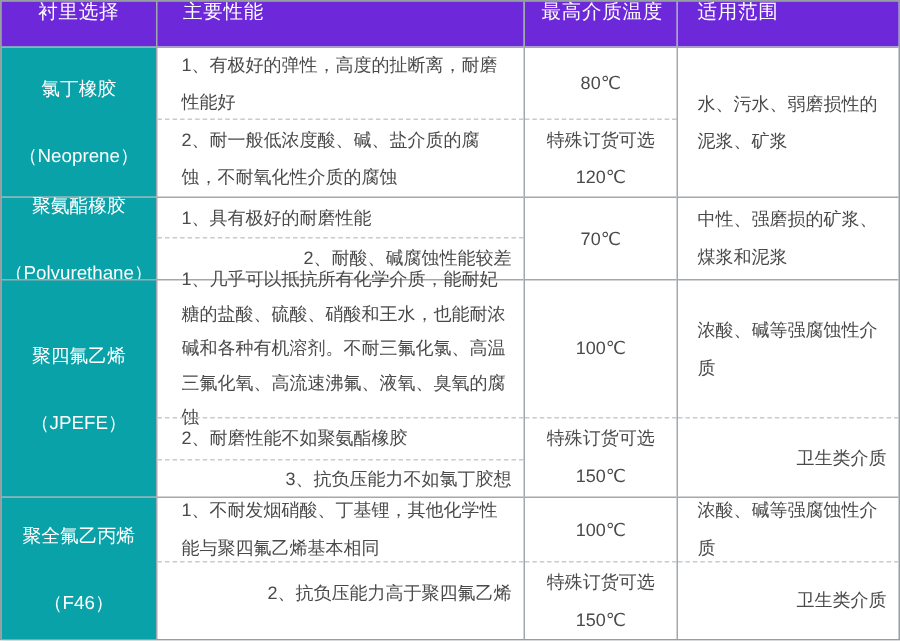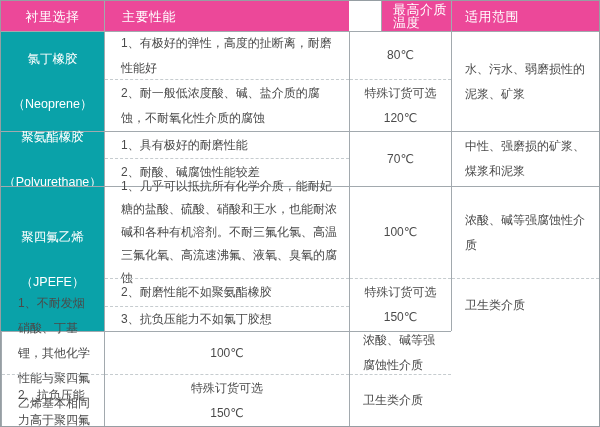--- a/index.html
+++ b/index.html
@@ -19,39 +19,38 @@
     box-sizing:border-box;
     border-left:1px solid #a2a9ae;
     border-top:1px solid #a2a9ae;
     display:flex;flex-direction:column;
     min-width:0;min-height:0;
   }
   .fc{border-left:none;}
   .hr{border-top:none;}
   
   .hcell{
-    background:#ec4899;color:#ffffff;
-    justify-content:center;
+    background:#6d28d9;color:#ffffff;
     font-size:13px;letter-spacing:0.5px;
     padding-left:17px;
   }
   .hcell.center{padding-left:0;align-items:center;}
   .hcell .ht{line-height:13px;}
   
   .mat{
     background:#0aa2a9;color:#ffffff;
     justify-content:center;align-items:center;
     text-align:center;font-size:12.5px;gap:17px;
   }
   .mat .mzh{line-height:18px;}
   .mat .men{line-height:18px;margin-top:10px;}
   
   .sub{box-sizing:border-box;display:flex;flex-direction:column;justify-content:center;min-height:0;}
   .sub + .sub{border-top:1px dashed #c6cccf;}
-  .grow{flex:1 1 auto;}
+  .grow{flex:1 1 auto;align-items:flex-end;}
   
   .pcol .sub{padding:2px 8px 2px 16px;}
   .ptxt{line-height:25px;}
   .ptxt.tight{line-height:23px;}
   
   .tcol .sub{align-items:center;text-align:right;}
   .tline{line-height:25px;}
   
   .rcol .sub{padding:2px 8px 2px 13px;}
   .rtxt{line-height:25px;}
@@ -60,21 +59,21 @@
 <body>
 
 <div class="tbl">
 
   <div class="cell hcell center fc hr">
     <div class="ht">衬里选择</div>
   </div>
   <div class="cell hcell hr">
     <div class="ht">主要性能</div>
   </div>
-  <div class="cell hcell hr" style="padding-left:11px;margin-left:32px;">
+  <div class="cell hcell hr" style="padding-left:11px;">
     <div class="ht">最高介质温度</div>
   </div>
   <div class="cell hcell hr" style="padding-left:13px;">
     <div class="ht">适用范围</div>
   </div>
 
   <div class="cell mat fc">
     <div class="mzh">氯丁橡胶</div>
     <div class="men">（Neoprene）</div>
   </div>
@@ -150,20 +149,24 @@
   </div>
   <div class="cell rcol">
     <div class="sub" style="flex:0 0 91px;">
       <div class="rtxt">浓酸、碱等强腐蚀性介质</div>
     </div>
     <div class="sub grow">
       <div class="rtxt">卫生类介质</div>
     </div>
   </div>
 
+  <div class="cell mat fc">
+    <div class="mzh">聚全氟乙丙烯</div>
+    <div class="men">（F46）</div>
+  </div>
   <div class="cell pcol">
     <div class="sub" style="flex:0 0 42px;">
       <div class="ptxt">1、不耐发烟硝酸、丁基锂，其他化学性能与聚四氟乙烯基本相同</div>
     </div>
     <div class="sub grow" style="justify-content:flex-start;padding-top:8px;">
       <div class="ptxt">2、抗负压能力高于聚四氟乙烯</div>
     </div>
   </div>
   <div class="cell tcol">
     <div class="sub" style="flex:0 0 42px;">

